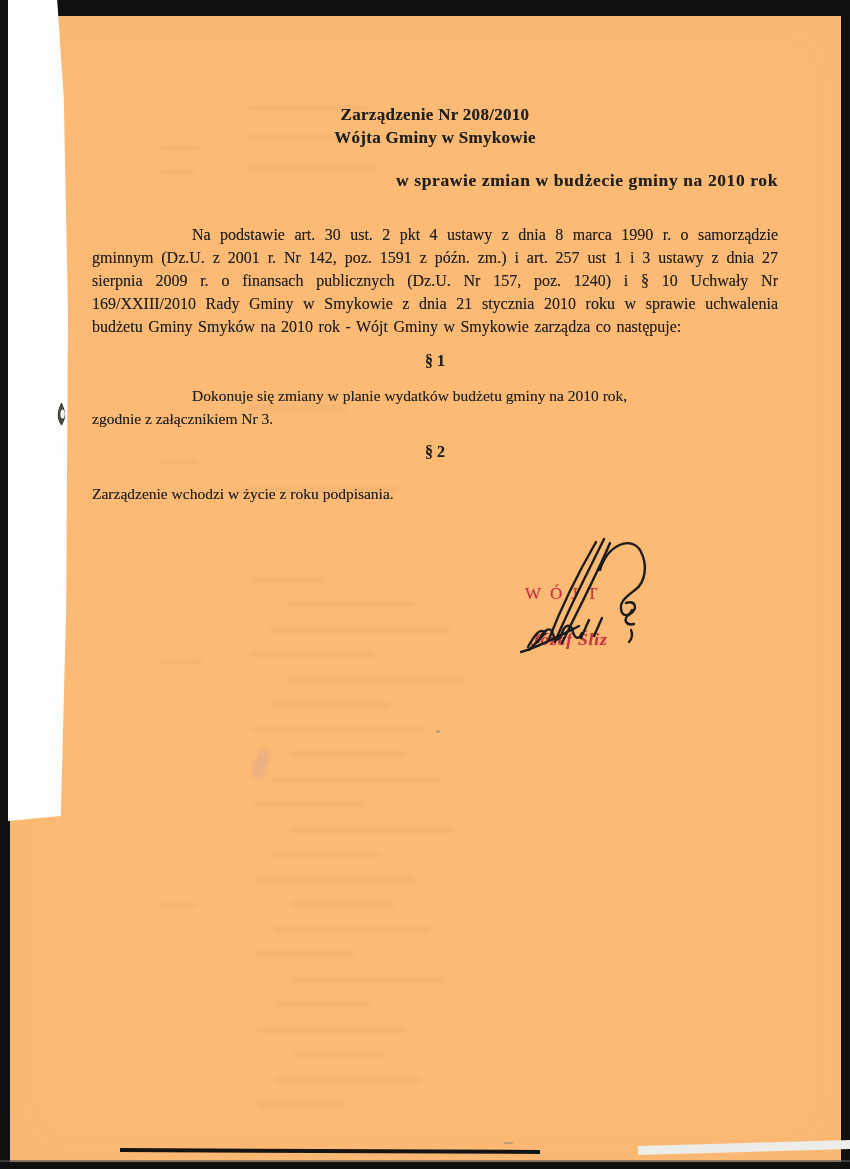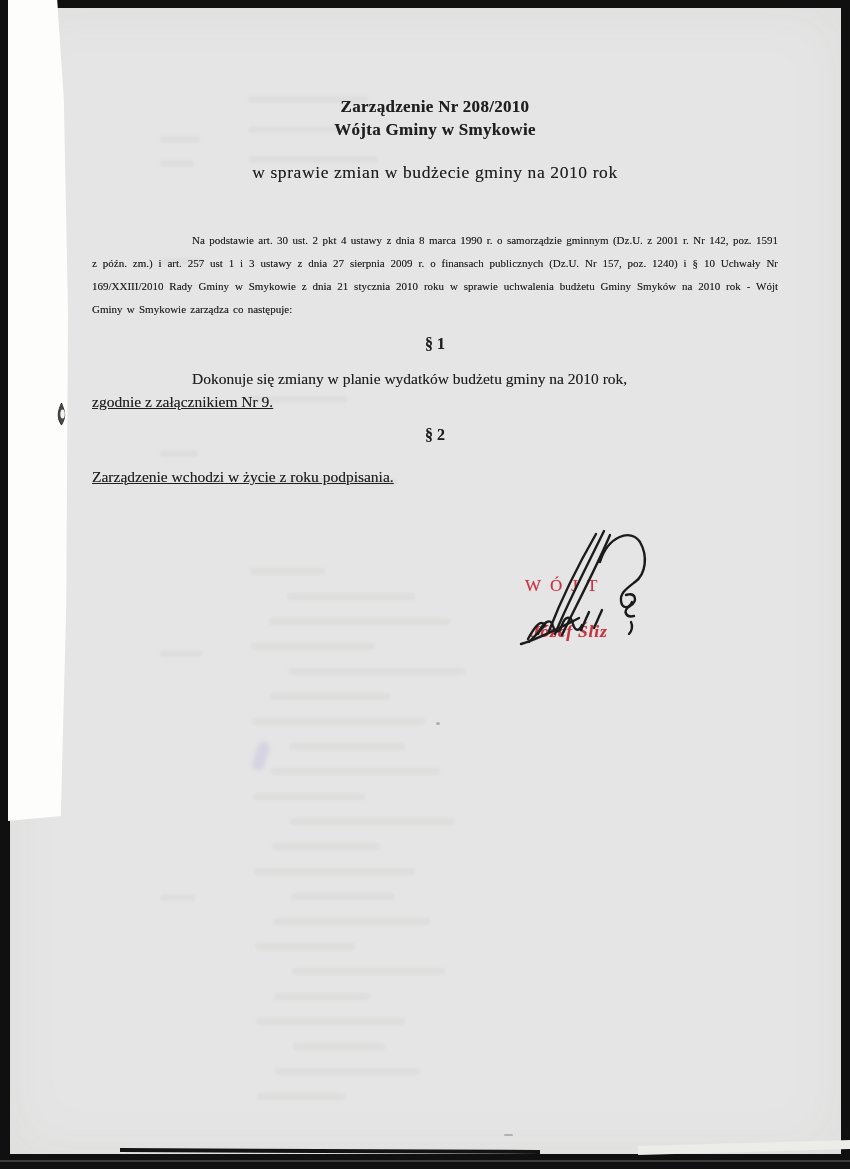--- a/index.html
+++ b/index.html
@@ -3,22 +3,22 @@
 <meta charset="utf-8">
 <style>
   html,body{margin:0;padding:0;}
   body{
     width:850px;height:1169px;position:relative;overflow:hidden;
     background:#101010;
     font-family:"Liberation Serif","DejaVu Serif",serif;
   }
   
   .page{
-    position:absolute;left:10px;top:8px;width:831px;height:1146px;
-    background:#e5e5e5;
+    position:absolute;left:10px;top:16px;width:831px;height:1146px;
+    background:#fdba74;
     box-shadow:inset 0 0 60px rgba(120,120,110,.06);
   }
   
   .underlay{
     position:absolute;left:8px;top:0;width:60px;height:821px;
     background:#fdfdfc;
     clip-path:polygon(0 0,82% 0,93% 12%,100% 38%,97% 74%,88% 99.4%,0 100%);
     filter:drop-shadow(1px 1px 0 rgba(130,130,125,.75));
     z-index:5;
   }
@@ -28,24 +28,24 @@
   .corner-wedge{position:absolute;left:638px;top:1143px;width:214px;height:9px;background:#ececе8;background:#ecece8;transform:rotate(-1.6deg);z-index:3;}
   .bottom-rough{position:absolute;left:120px;top:1149px;width:420px;height:4px;background:#141414;transform:rotate(.25deg);z-index:4;}
 
   
   .doc{
     position:absolute;left:82px;top:0;width:686px;
     color:#1f1f1f;
     text-shadow:0 0 .6px rgba(40,40,40,.55);
   }
   .title{margin-top:87px;text-align:center;font-weight:bold;font-size:17px;line-height:23px;letter-spacing:.3px;}
-  .subject{margin-top:21px;text-align:center;font-weight:normal;font-size:17.5px;letter-spacing:.6px;}
-  .preamble{margin:46px 0 0 0;font-size:11px;line-height:23px;text-align:justify;text-indent:100px;word-spacing:1.5px;}
+  .subject{margin-top:21px;text-align:right;font-weight:bold;font-size:17.5px;letter-spacing:.6px;}
+  .preamble{margin:32px 0 0 0;font-size:16px;line-height:23px;text-align:justify;text-indent:100px;word-spacing:1.5px;}
   .sec-head{margin-top:14px;text-align:center;font-weight:bold;font-size:16px;}
-  .para{margin:14px 0 0 0;font-size:15.5px;line-height:23px;text-decoration:underline;}
+  .para{margin:14px 0 0 0;font-size:15.5px;line-height:23px;}
   .indent{display:inline-block;text-indent:100px;}
   .s2-head{margin-top:13px;}
   .p2{margin-top:21px;}
 
   
   .signature{position:absolute;left:495px;top:514px;width:180px;height:150px;z-index:4;}
   .sig-role{
     position:absolute;left:20px;top:54px;
     font-weight:normal;font-size:17px;letter-spacing:9px;
     color:var(--accent,#c53642);
@@ -118,21 +118,21 @@
       </div>
 
       <div class="subject">w sprawie zmian w budżecie gminy na 2010 rok</div>
 
       <p class="preamble">Na podstawie art. 30 ust. 2 pkt 4 ustawy z dnia 8 marca 1990 r. o samorządzie gminnym (Dz.U. z 2001 r. Nr 142, poz. 1591 z późn. zm.) i art. 257 ust 1 i 3 ustawy z dnia 27 sierpnia 2009 r. o finansach publicznych (Dz.U. Nr 157, poz. 1240) i § 10 Uchwały Nr 169/XXIII/2010 Rady Gminy w Smykowie z dnia 21 stycznia 2010 roku w sprawie uchwalenia budżetu Gminy Smyków na 2010 rok - Wójt Gminy w Smykowie zarządza co następuje:</p>
 
       <div class="sec-head">§ 1</div>
 
       <p class="para">
         <span class="indent">Dokonuje się zmiany w planie wydatków budżetu gminy na 2010 rok,</span><br>
-        <span>zgodnie z załącznikiem Nr 9.</span>
+        <span>zgodnie z załącznikiem Nr 3.</span>
       </p>
 
       <div class="sec-head s2-head">§ 2</div>
 
       <p class="para p2">Zarządzenie wchodzi w życie z roku podpisania.</p>
     </div>
 
     <div class="signature">
       <div class="sig-role">WÓJT</div>
       <div class="sig-name">Józef Śliz</div>

